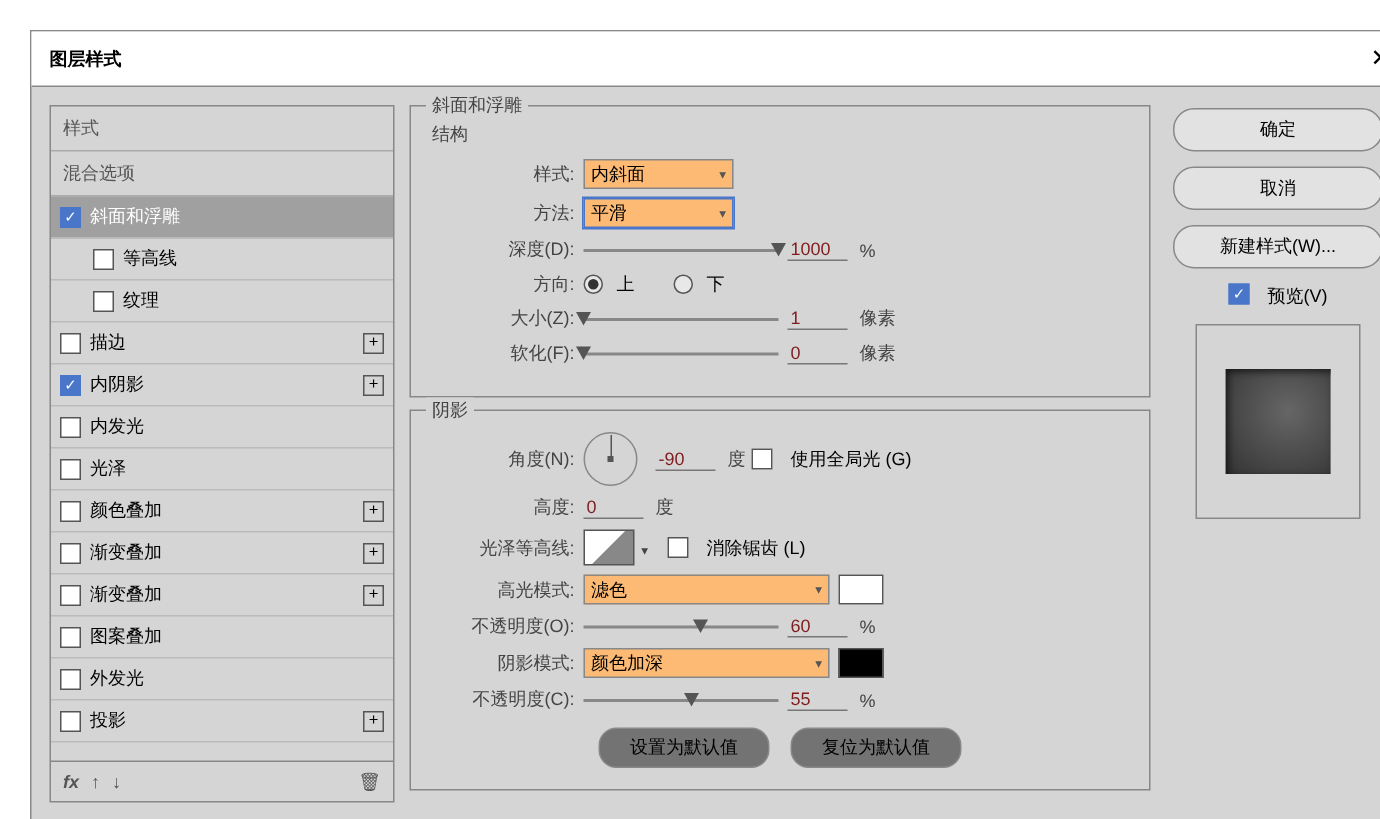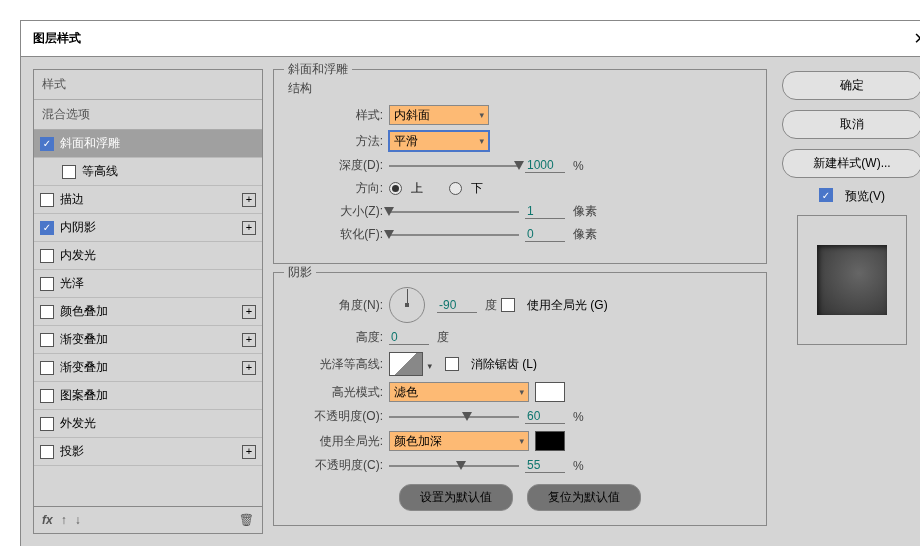--- a/index.html
+++ b/index.html
@@ -23,26 +23,26 @@
 .left-bottom .trash { margin-left: auto; }
 .center-panel { flex: 1; }
 .fieldset { border: 1px solid #888; padding: 8px 14px 14px; margin-bottom: 8px; position: relative; }
 .fieldset .legend { position: absolute; top: -9px; left: 10px; background: #d5d5d5; padding: 0 4px; color: #444; }
 .sub-title { color: #444; margin: 2px 0 8px 0; }
 .frow { display: flex; align-items: center; margin: 6px 0; gap: 6px; }
 .lbl { width: 95px; text-align: right; color: #444; }
 .sel { border: 1px solid #888; background: #fdba74; padding: 2px 4px; height: 20px; display: flex; align-items: center; justify-content: space-between; cursor: pointer; }
 .sel .arr { font-size: 9px; color: #555; }
 .sel.wide { width: 100px; }
-.sel.wider { width: 140px; }
+.sel.wider { width: 164px; }
 .sel.hl { border-color: #4a76c9; outline: 1px solid #4a76c9; }
 .slider { position: relative; height: 12px; flex: 0 0 130px; }
 .slider .track { position: absolute; top: 5px; left: 0; right: 0; height: 2px; background: #888; }
 .slider .thumb { position: absolute; top: 1px; width: 0; height: 0; border-left: 5px solid transparent; border-right: 5px solid transparent; border-top: 9px solid #555; transform: translateX(-5px); cursor: pointer; }
-.numval { border-bottom: 1px solid #777; width: 40px; text-align: left; padding: 0 2px; color: #0f766e; }
+.numval { border-bottom: 1px solid #777; width: 40px; text-align: left; padding: 0 2px; color: #7f1d1d; }
 .unit { color: #444; margin-left: 2px; }
 .radio { width: 13px; height: 13px; border-radius: 50%; border: 1px solid #555; display: inline-flex; align-items: center; justify-content: center; margin-right: 3px; cursor: pointer; background: #e8e8e8; }
 .radio.checked::after { content: ""; width: 7px; height: 7px; border-radius: 50%; background: #333; }
 .angle-ctrl { width: 36px; height: 36px; border: 1px solid #888; border-radius: 50%; position: relative; background: #d5d5d5; }
 .angle-ctrl .cross { position: absolute; top: 50%; left: 50%; width: 4px; height: 4px; background: #555; transform: translate(-50%,-50%); }
 .angle-ctrl .needle { position: absolute; top: 50%; left: 50%; width: 16px; height: 1px; background: #555; transform-origin: 0 0; transform: rotate(-90deg); }
 .gloss-sw { width: 34px; height: 24px; border: 1px solid #555; background: linear-gradient(135deg,#fff 0%,#fff 49%,#888 50%,#888 100%); position: relative; cursor: pointer; }
 .gloss-sw .mini-arr { position: absolute; right: -10px; top: 8px; font-size: 9px; color: #444; }
 .color-sw { width: 30px; height: 20px; border: 1px solid #555; cursor: pointer; }
 .btn-row { display: flex; gap: 14px; justify-content: center; margin-top: 10px; }
@@ -71,20 +71,25 @@
           <div class="style-row selected">
             <span class="chk checked"></span>
             <span>斜面和浮雕</span>
           </div>
           <div class="style-row">
             <span class="pad"></span>
             <span class="chk"></span>
             <span>等高线</span>
           </div>
           <div class="style-row">
+            <span class="pad"></span>
+            <span class="chk"></span>
+            <span>纹理</span>
+          </div>
+          <div class="style-row">
             <span class="chk"></span>
             <span>描边</span>
             <span class="plus-box">+</span>
           </div>
           <div class="style-row">
             <span class="chk checked"></span>
             <span>内阴影</span>
             <span class="plus-box">+</span>
           </div>
           <div class="style-row">
@@ -232,21 +237,21 @@
         <div class="frow">
           <span class="lbl">不透明度(O):</span>
           <div class="slider">
               <div class="track"></div>
               <div class="thumb" style="left:60%"></div>
             </div>
           <span class="numval">60</span>
           <span class="unit">%</span>
         </div>
         <div class="frow">
-          <span class="lbl">使用全局光:</span>
+          <span class="lbl">阴影模式:</span>
           <div class="sel wider">
               <span>颜色加深</span>
               <span class="arr">▾</span>
             </div>
           <div class="color-sw" style="background:#000000"></div>
         </div>
         <div class="frow">
           <span class="lbl">不透明度(C):</span>
           <div class="slider">
               <div class="track"></div>

